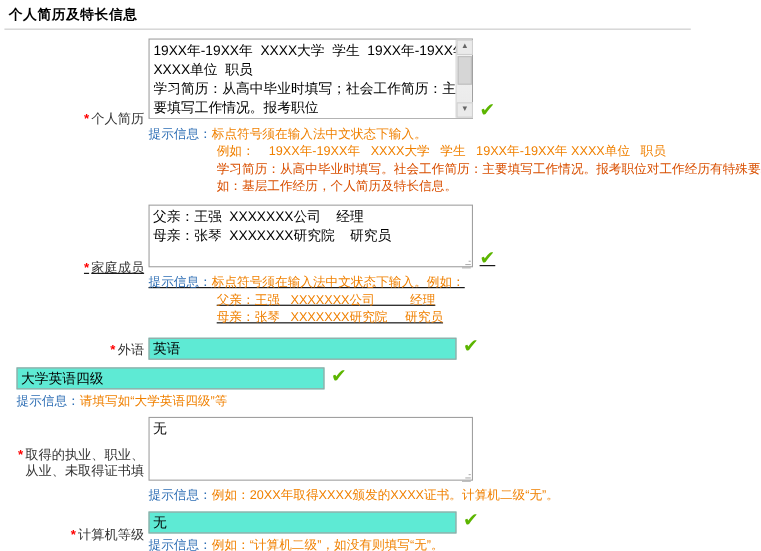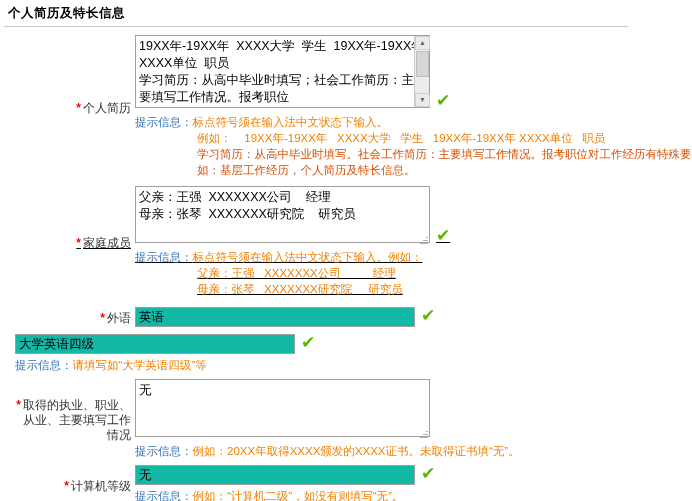--- a/index.html
+++ b/index.html
@@ -86,21 +86,21 @@
   }
   .ta-cert {
     width: 295px;
     height: 58px;
   }
   input.ti {
     font-family: "Liberation Sans", sans-serif;
     font-size: 12.5px;
     color: #000000;
     border: 1px solid #a0a0a0;
-    background: #14b8a6;
+    background: #5eead4;
     padding: 2px 3px;
     box-sizing: border-box;
     height: 20px;
     outline: none;
   }
   .ti-wide {
     width: 280px;
   }
   .check {
     color: #5cb500;
@@ -272,35 +272,35 @@
           <span class="check">✔</span>
         </div>
         <div class="hint hint-block">
           <div class="hint-line"><span class="hint-label">提示信息：</span><span class="hint-body">请填写如“大学英语四级”等</span></div>
         </div>
       </div>
     </div>
 
     <div class="row" style="margin-top:6px;">
       <div class="label-cell" style="line-height:15px;">
-        <span class="req">*</span><span>取得的执业、职业、从业、主要填写工作情况</span>
+        <span class="req">*</span><span>取得的执业、职业、从业、未取得证书填</span>
       </div>
       <div class="field-cell">
         <div class="field-line">
           <span class="ta-wrap">
             <textarea class="ta ta-cert" style="">无</textarea>
             <span class="resize-grip">
               <i style="bottom:0;width:8px;"></i>
                 <i style="bottom:3px;width:5px;"></i>
                 <i style="bottom:6px;width:2px;"></i>
             </span>
           </span>
         </div>
         <div class="hint hint-block">
-          <div class="hint-line"><span class="hint-label">提示信息：</span><span class="hint-body">例如：20XX年取得XXXX颁发的XXXX证书。未取得证书填“无”。</span></div>
+          <div class="hint-line"><span class="hint-label">提示信息：</span><span class="hint-body">例如：20XX年取得XXXX颁发的XXXX证书。计算机二级“无”。</span></div>
         </div>
       </div>
     </div>
 
     <div class="row" style="margin-top:6px;">
       <div class="label-cell">
         <span class="req">*</span><span>计算机等级</span>
       </div>
       <div class="field-cell">
         <div class="field-line">

